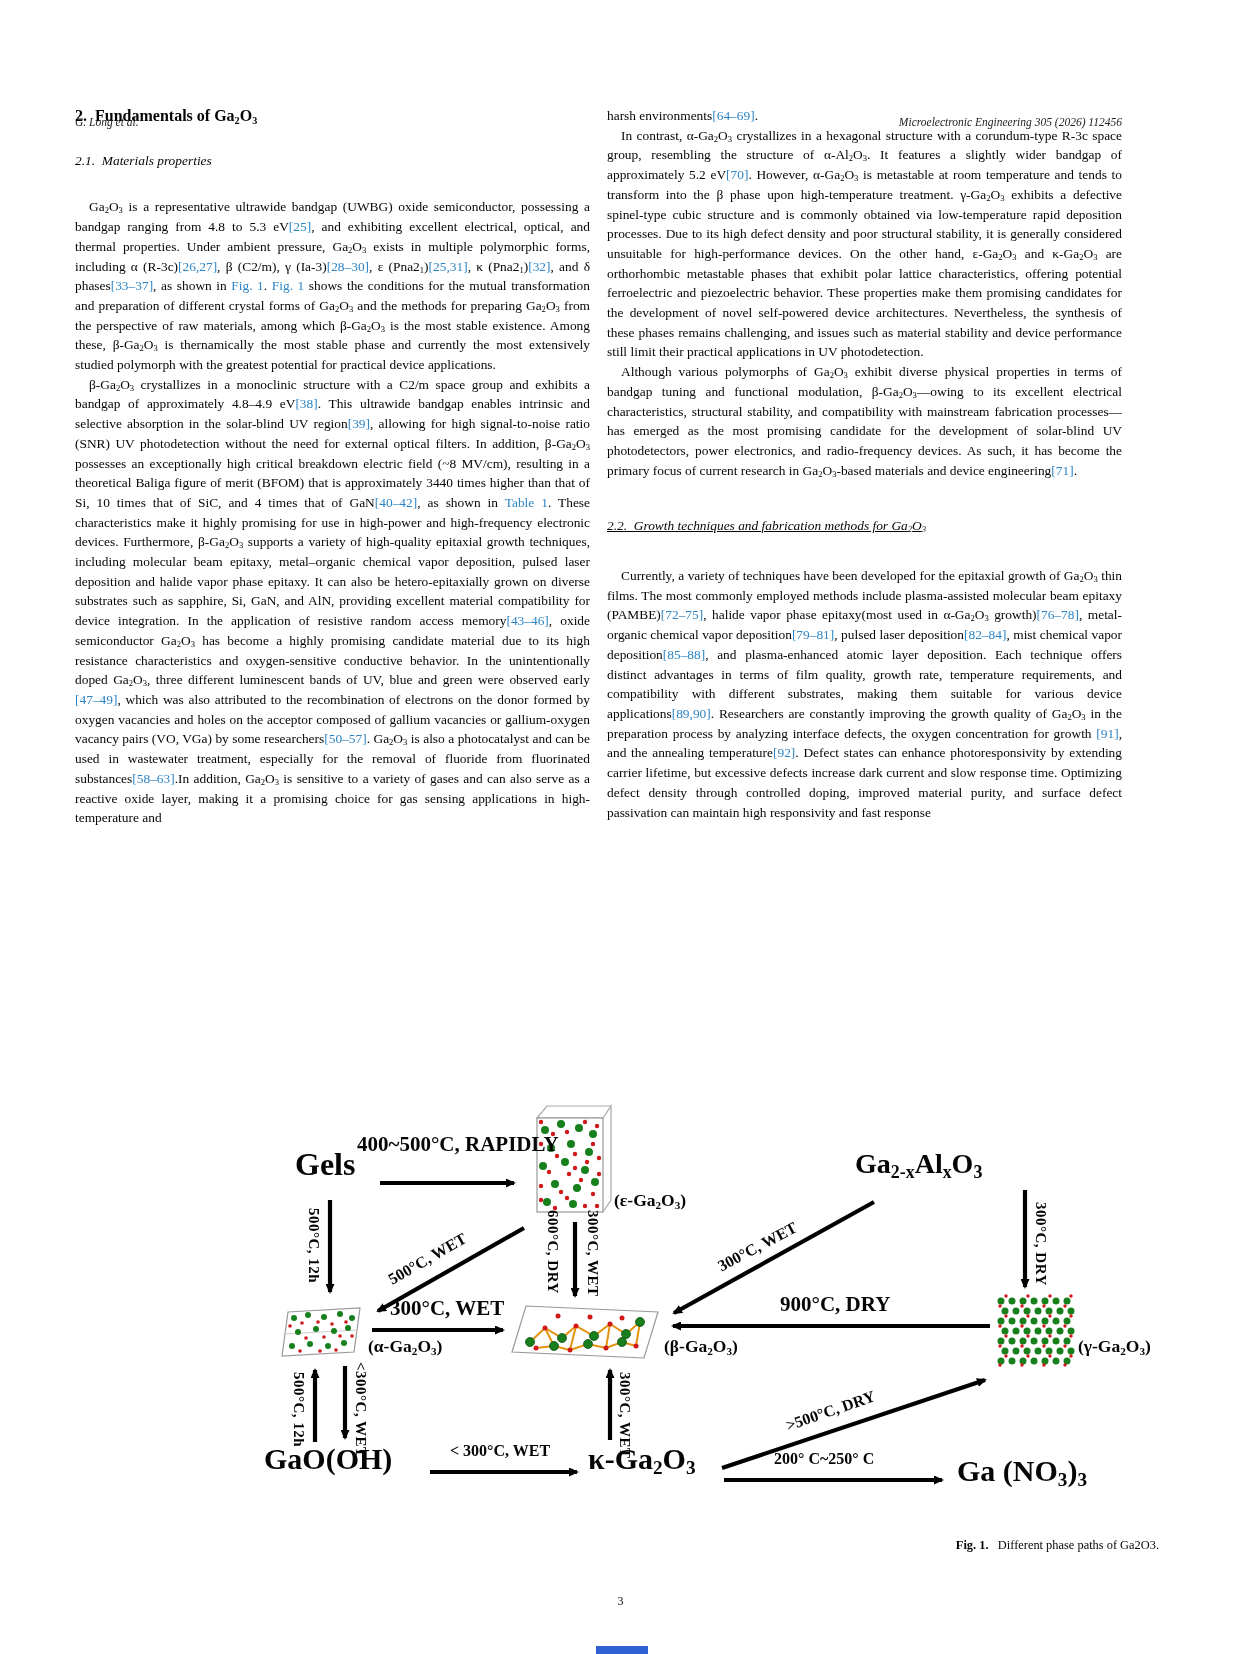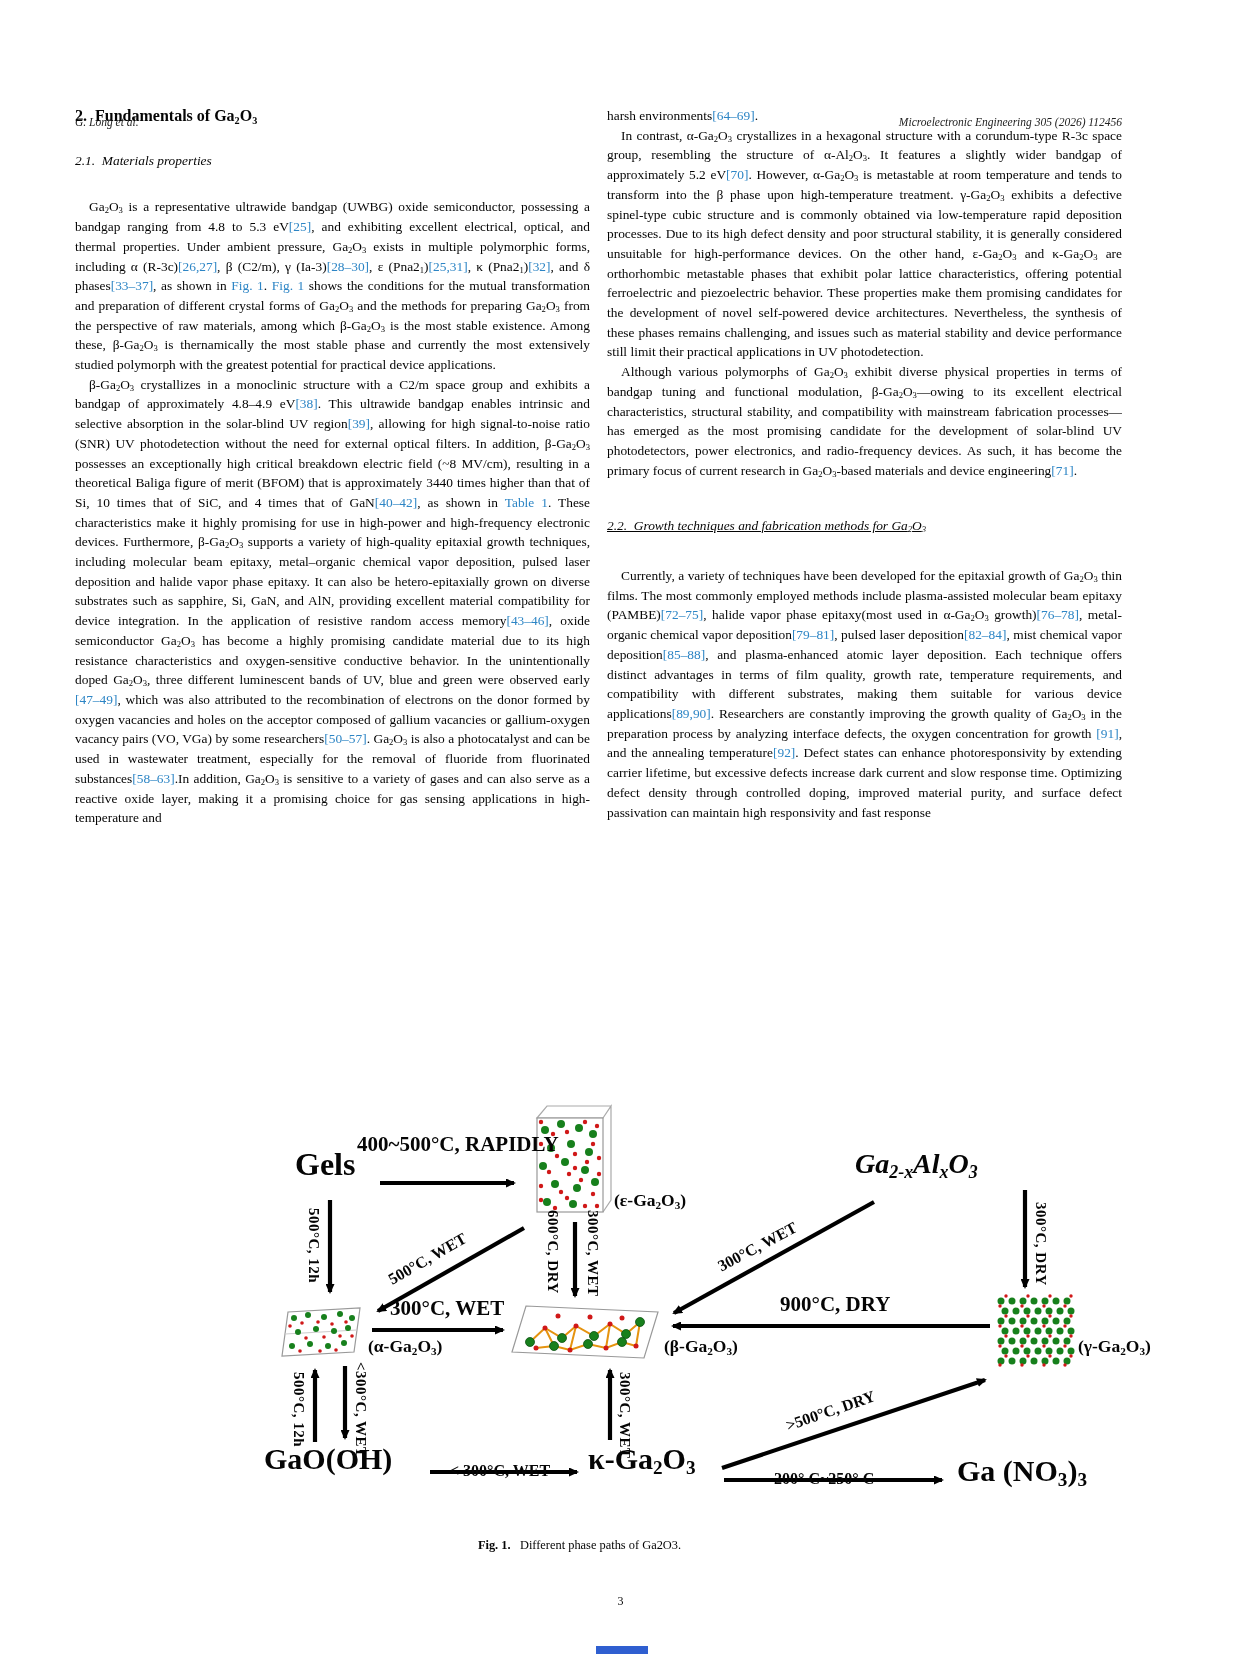--- a/index.html
+++ b/index.html
@@ -18,28 +18,28 @@
   h3.subsection{font-size:13.4px;font-style:italic;font-weight:normal;margin:25px 0 27px 0;text-align:left;}
   h3.subsection2{font-size:13.4px;font-style:italic;font-weight:normal;margin:36px 0 30px 0;text-align:left;text-decoration:underline;}
   .para{margin:0;text-indent:14px;}
   .para.noindent{text-indent:0;}
   .cite{color:var(--cite,#2d85c5);}
   sub{font-size:64%;line-height:0;vertical-align:-0.28em;}
   
   .figure{position:absolute;top:1090px;left:12px;width:1112px;height:435px;font-family:"Liberation Serif","DejaVu Serif",serif;}
   .figure svg.arrows{position:absolute;left:0;top:0;}
   .fnode{position:absolute;font-weight:bold;white-space:nowrap;}
-  .n32{font-size:32px;} .n30{font-size:30px;} .n28{font-size:28px;font-style:italic;}
+  .n32{font-size:32px;} .n30{font-size:30px;} .n28{font-size:28px;}
   .clab{position:absolute;font-weight:bold;font-size:17.5px;white-space:nowrap;}
   .alab{position:absolute;font-weight:bold;font-size:21px;white-space:nowrap;}
-  .alab16{position:absolute;font-weight:bold;font-size:16px;white-space:nowrap;margin-top:20px;}
+  .alab16{position:absolute;font-weight:bold;font-size:16px;white-space:nowrap;}
   .vlab{position:absolute;writing-mode:vertical-rl;font-weight:bold;font-size:15px;white-space:nowrap;letter-spacing:.5px;}
   .dlab{position:absolute;font-weight:bold;font-size:16px;white-space:nowrap;}
   .xtl{position:absolute;}
-  .caption{position:absolute;top:1538px;left:0;width:1159px;text-align:center;font-size:12.4px;}
+  .caption{position:absolute;top:1538px;left:0;width:1159px;text-align:right;font-size:12.4px;}
   .caption b{font-weight:bold;}
   .pageno{position:absolute;top:1594px;left:0;width:1241px;text-align:center;font-size:12px;}
   .footbar{position:absolute;left:596px;top:1646px;width:52px;height:8px;background:#2f5fd0;}
 </style>
 </head>
 <body>
 
 <div class="running-head">
   <span>G. Long et al.</span>
   <span>Microelectronic Engineering 305 (2026) 112456</span>

